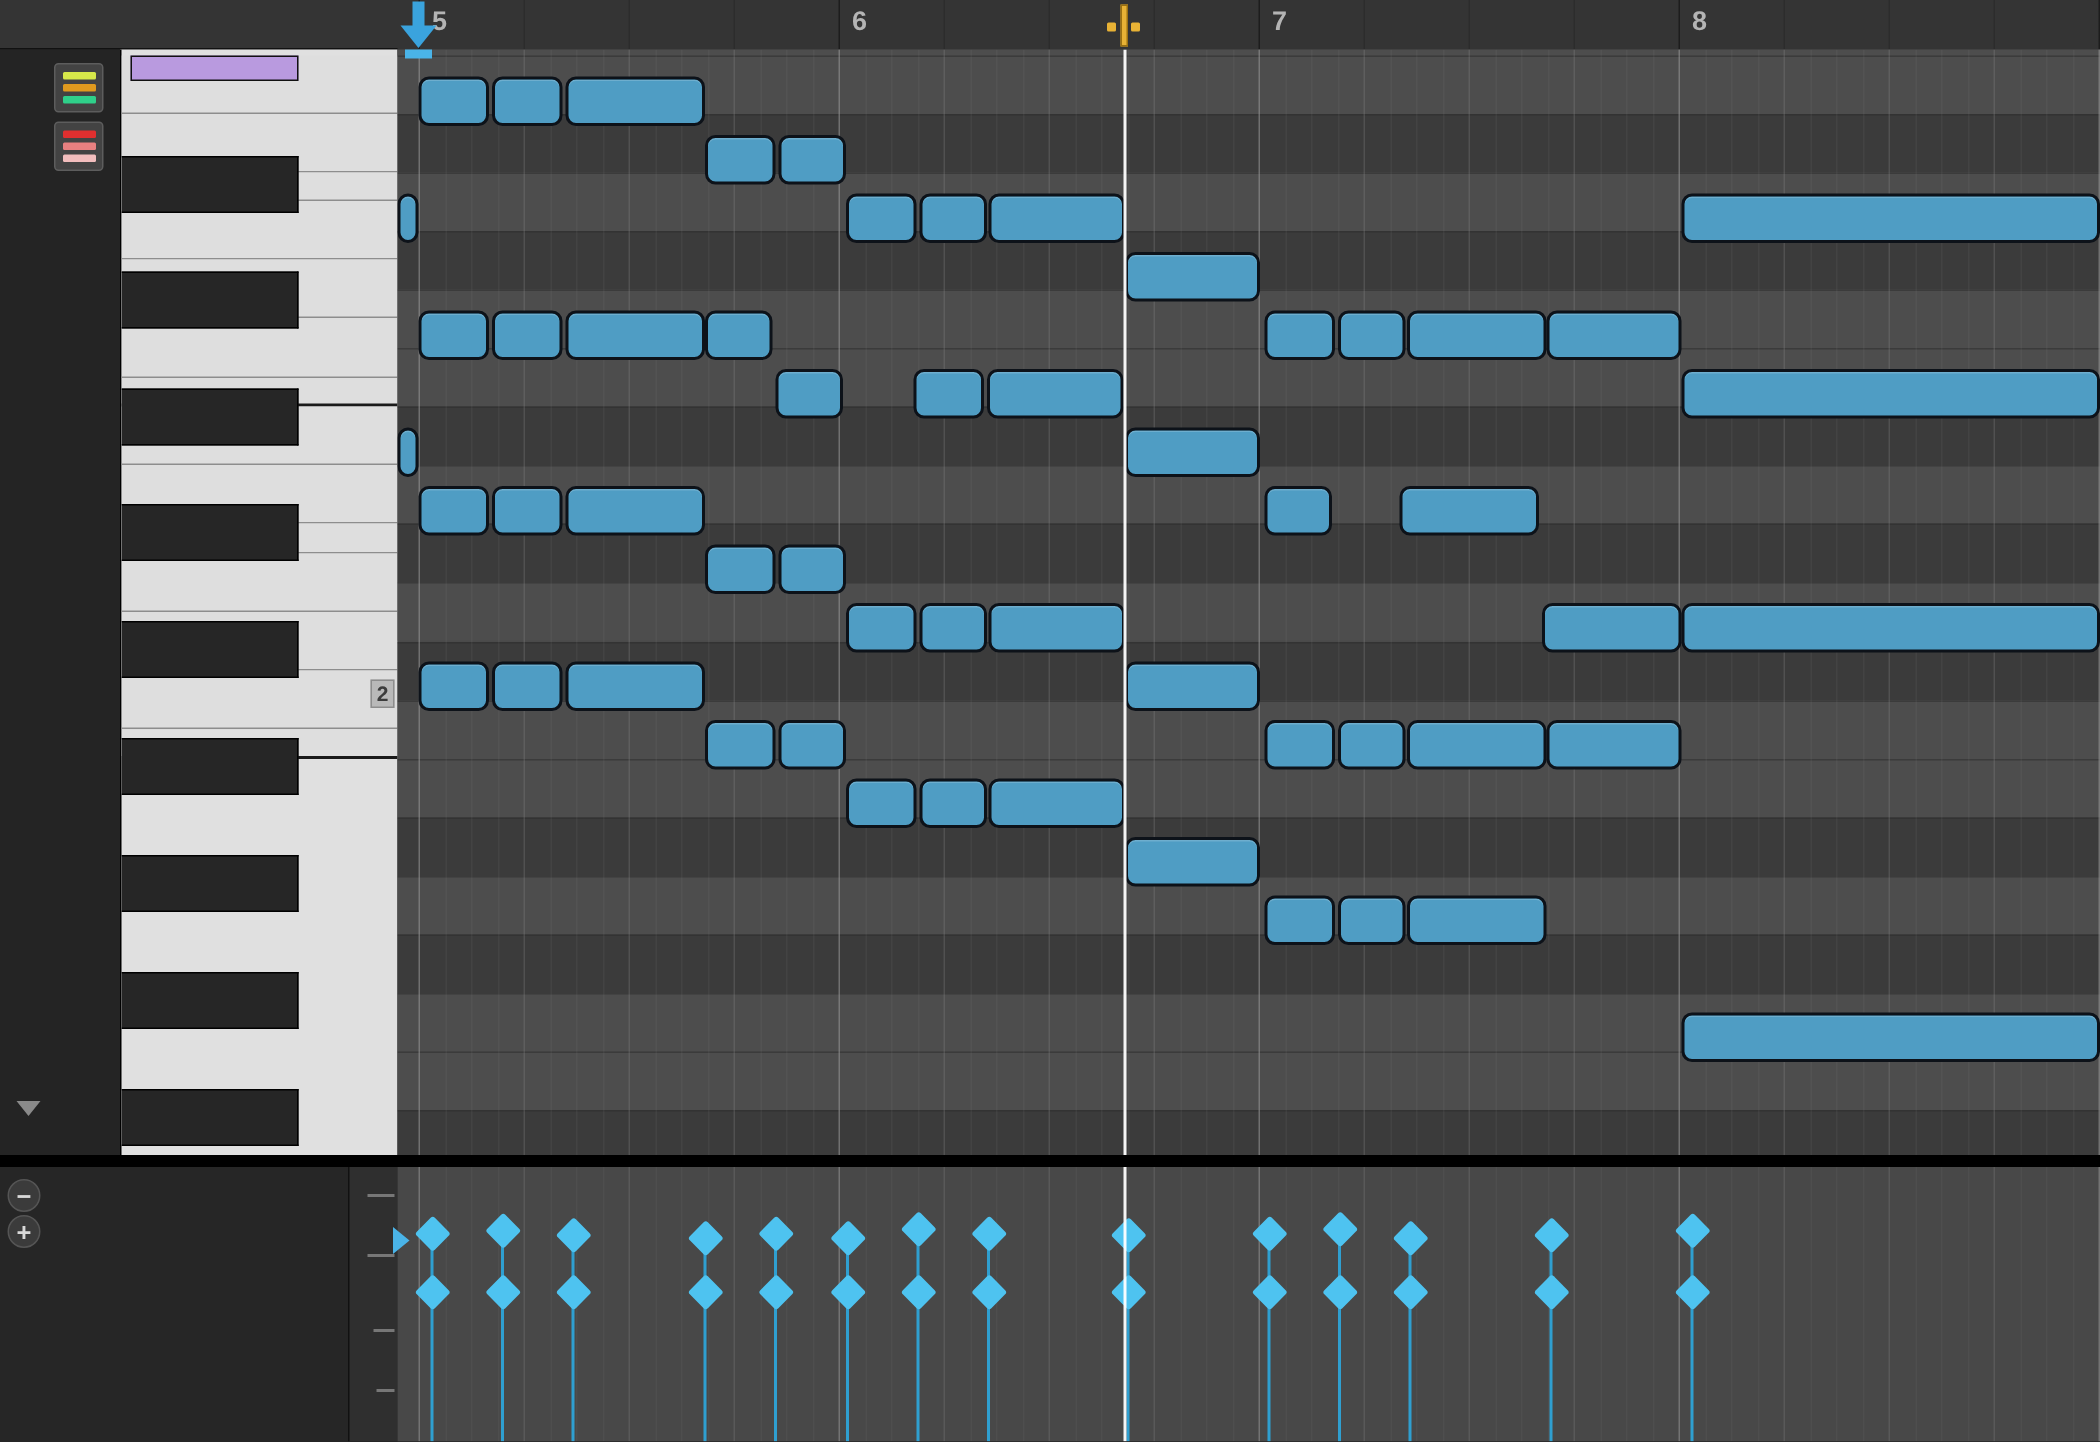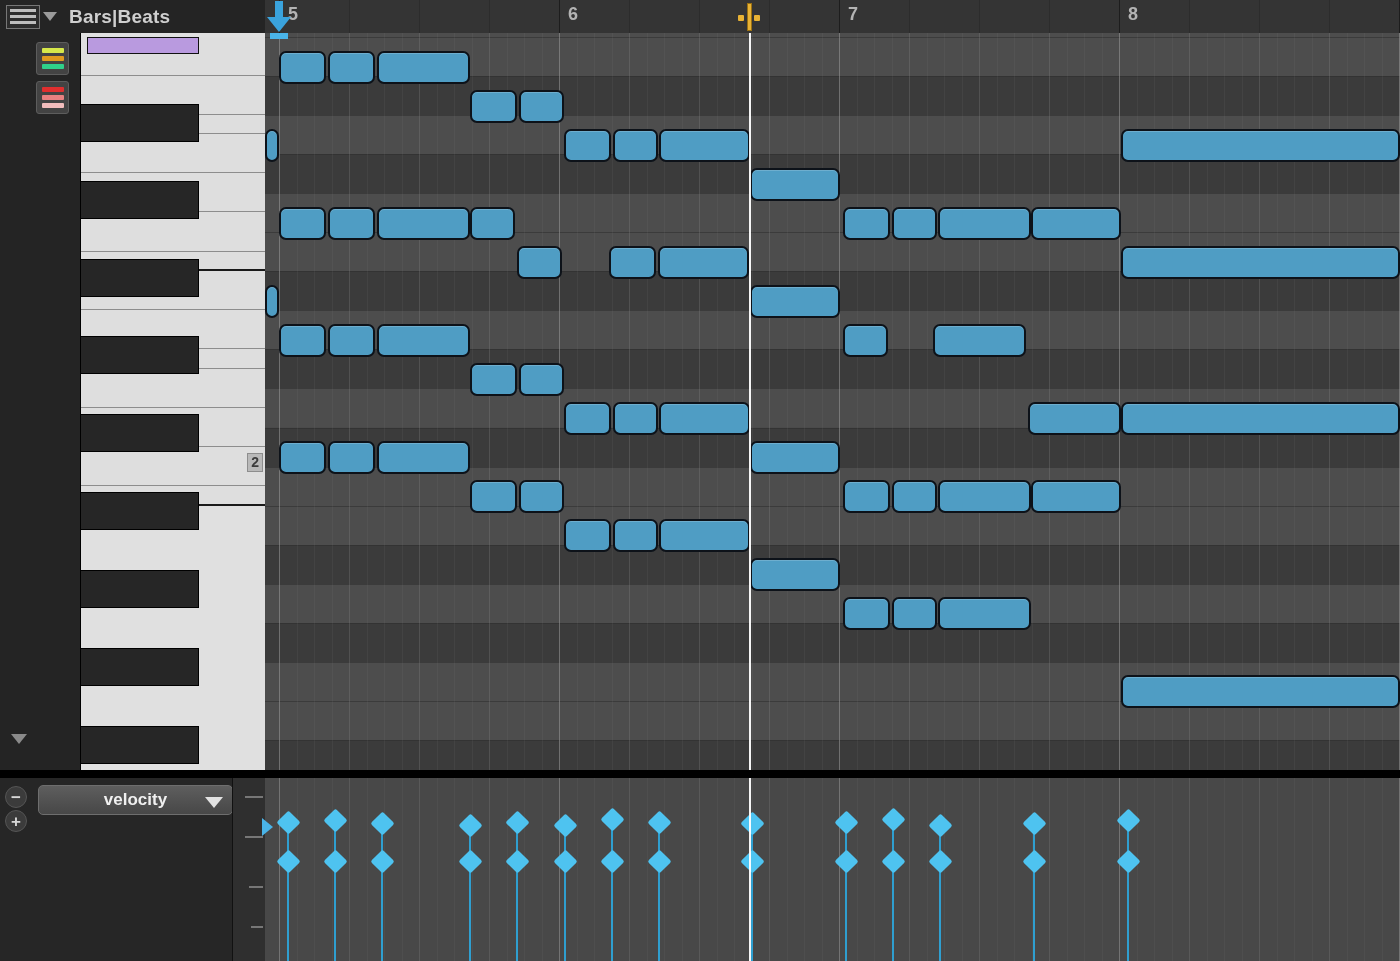--- a/index.html
+++ b/index.html
@@ -199,29 +199,20 @@
   .vel-playhead{
     position:absolute; top:0; width:2px; height:183px; background:#fff; opacity:.95;
   }
 </style>
 </head>
 <body>
 
 <div id="app">
 
   <div class="ruler-bar">
-    <div class="ruler-left">
-      <div class="hamburger">
-        <span></span>
-          <span></span>
-          <span></span>
-      </div>
-      <div class="ham-caret"></div>
-      <div class="ruler-title">Bars|Beats</div>
-    </div>
     <div class="ruler-track" id="rulerTrack">
         <div class="bar-tick" style="left: 14px;"></div>
         <div class="beat-tick" style="left: 84px;"></div>
         <div class="beat-tick" style="left: 154px;"></div>
         <div class="beat-tick" style="left: 224px;"></div>
         <div class="bar-tick" style="left: 294px;"></div>
         <div class="beat-tick" style="left: 364px;"></div>
         <div class="beat-tick" style="left: 434px;"></div>
         <div class="beat-tick" style="left: 504px;"></div>
         <div class="bar-tick" style="left: 574px;"></div>
@@ -457,24 +448,20 @@
 
   <div class="vel-divider"></div>
 
   <div class="vel-panel">
     <div class="zoom-btn zoom-minus">
       <span>−</span>
     </div>
     <div class="zoom-btn zoom-plus">
       <span>+</span>
     </div>
-    <div class="vel-select">
-      <div class="vel-select-label">velocity</div>
-      <div class="vel-caret"></div>
-    </div>
   </div>
 
   <div class="vel-scale" id="velScale">
       <div class="tick" style="top: 18px; width: 18px;"></div>
       <div class="tick" style="top: 58px; width: 18px;"></div>
       <div class="tick" style="top: 108px; width: 14px;"></div>
       <div class="tick" style="top: 148px; width: 12px;"></div>
     </div>
   <div class="vel-pointer"></div>
   <div class="vel-grid" id="velGrid">

